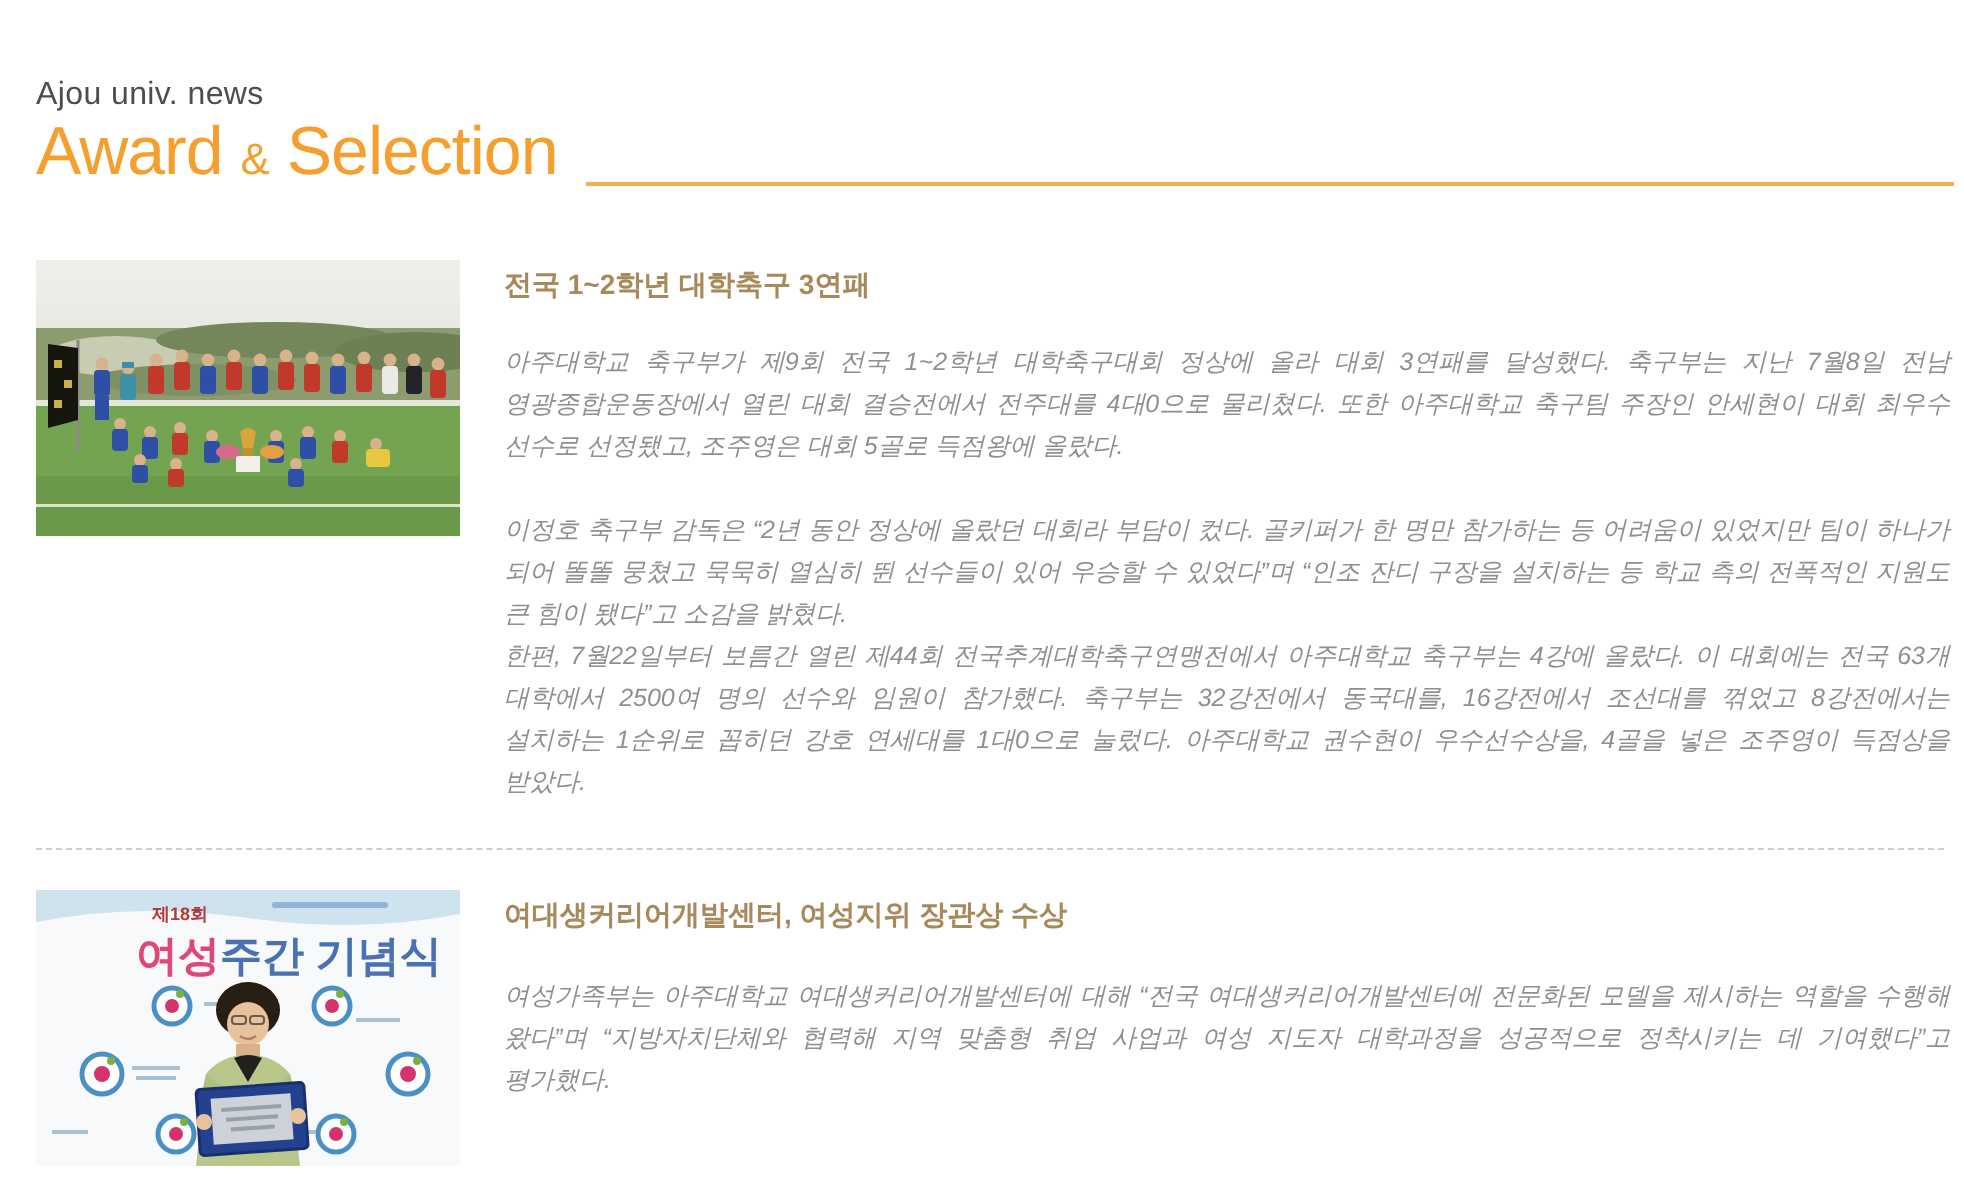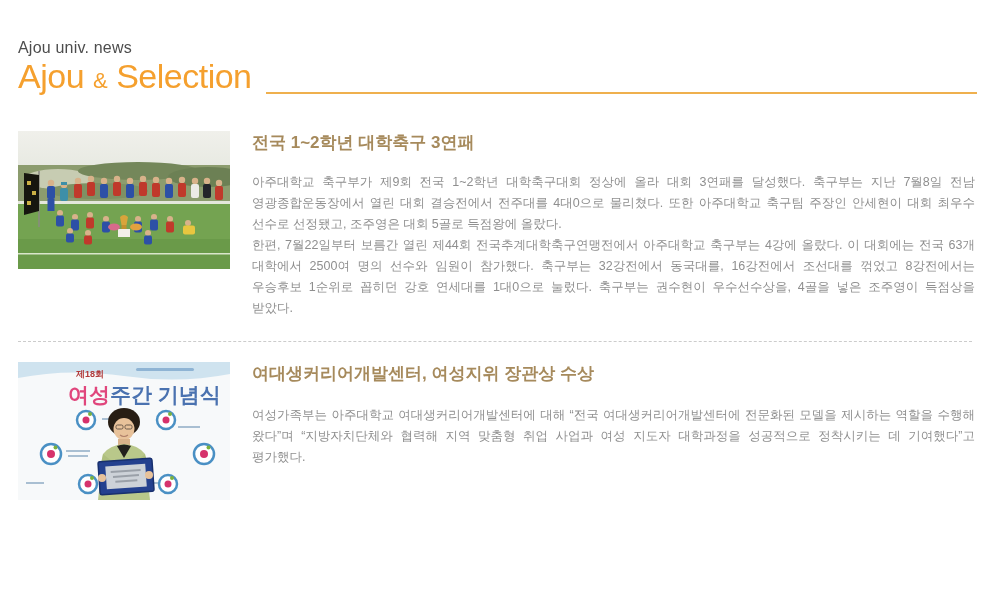--- a/index.html
+++ b/index.html
@@ -31,43 +31,43 @@
   }
   .article{display:flex;align-items:flex-start;padding-right:7px;}
   .article-1{margin-top:32px;}
   .article-2{margin-top:20px;}
   .thumb{
     width:212px;height:138px;flex:none;overflow:hidden;background:#d946ef;
   }
   .thumb svg{display:block;}
   .content{flex:1;margin-left:22px;min-width:0;}
   .article-title{
-    margin:2px 0 0 0;font-size:17px;line-height:20px;font-weight:bold;
+    margin:2px 0 0 0;font-size:14px;line-height:20px;font-weight:bold;
     color:var(--heading-brown);
   }
   .content p{
     margin:0;font-size:12.5px;line-height:21px;color:var(--body-gray);
-    text-align:justify;word-break:keep-all;
+    text-align:justify;word-break:keep-all;font-style:italic;
   }
   .content p.first{margin-top:19px;}
   .content p.gap{margin-top:21px;}
   .content p.nogap{margin-top:0;}
   .divider{
     border-top:1px dashed var(--divider);
     margin:22px 10px 0 0;height:0;
   }
 </style>
 </head>
 <body>
 
 <div class="page">
 
   <div class="eyebrow">Ajou univ. news</div>
   <div class="title-row">
-    <h1 class="page-title"><span>Ajou</span> <span class="amp">&amp;</span> <span>Selection</span></h1>
+    <h1 class="page-title"><span>Award</span> <span class="amp">&amp;</span> <span>Selection</span></h1>
     <div class="title-rule"></div>
   </div>
 
   <div class="article article-1">
     <div class="thumb">
       <svg width="212" height="138" viewBox="0 0 212 138" xmlns="http://www.w3.org/2000/svg">
         <defs>
           <linearGradient id="sky" x1="0" y1="0" x2="0" y2="1">
             <stop offset="0" stop-color="#F0F0EB"></stop>
               <stop offset="1" stop-color="#DFE3D8"></stop>
@@ -207,21 +207,22 @@
           <rect x="103.5" y="94" width="5" height="4" fill="#C2912F"></rect>
           <rect x="100" y="98" width="12" height="8" fill="#F2EFE8"></rect>
           <ellipse cx="96" cy="96" rx="6" ry="3.5" fill="#D76A8B"></ellipse>
           <ellipse cx="118" cy="96" rx="6" ry="3.5" fill="#E2A13F"></ellipse>
         </g>
       </svg>
     </div>
     <div class="content">
       <h2 class="article-title">전국 1~2학년 대학축구 3연패</h2>
       <p class="first">아주대학교 축구부가 제9회 전국 1~2학년 대학축구대회 정상에 올라 대회 3연패를 달성했다. 축구부는 지난 7월8일 전남 영광종합운동장에서 열린 대회 결승전에서 전주대를 4대0으로 물리쳤다. 또한 아주대학교 축구팀 주장인 안세현이 대회 최우수 선수로 선정됐고, 조주영은 대회 5골로 득점왕에 올랐다.</p>
-      <p class="nogap">한편, 7월22일부터 보름간 열린 제44회 전국추계대학축구연맹전에서 아주대학교 축구부는 4강에 올랐다. 이 대회에는 전국 63개 대학에서 2500여 명의 선수와 임원이 참가했다. 축구부는 32강전에서 동국대를, 16강전에서 조선대를 꺾었고 8강전에서는 우승후보 1순위로 꼽히던 강호 연세대를 1대0으로 눌렀다. 축구부는 권수현이 우수선수상을, 4골을 넣은 조주영이 득점상을 받았다.</p>
+      <p class="gap">이정호 축구부 감독은 “2년 동안 정상에 올랐던 대회라 부담이 컸다. 골키퍼가 한 명만 참가하는 등 어려움이 있었지만 팀이 하나가 되어 똘똘 뭉쳤고 묵묵히 열심히 뛴 선수들이 있어 우승할 수 있었다”며 “인조 잔디 구장을 설치하는 등 학교 측의 전폭적인 지원도 큰 힘이 됐다”고 소감을 밝혔다.</p>
+      <p class="nogap">한편, 7월22일부터 보름간 열린 제44회 전국추계대학축구연맹전에서 아주대학교 축구부는 4강에 올랐다. 이 대회에는 전국 63개 대학에서 2500여 명의 선수와 임원이 참가했다. 축구부는 32강전에서 동국대를, 16강전에서 조선대를 꺾었고 8강전에서는 설치하는 1순위로 꼽히던 강호 연세대를 1대0으로 눌렀다. 아주대학교 권수현이 우수선수상을, 4골을 넣은 조주영이 득점상을 받았다.</p>
     </div>
   </div>
 
   <div class="divider"></div>
 
   <div class="article article-2">
     <div class="thumb">
       <svg width="212" height="138" viewBox="0 0 212 138" xmlns="http://www.w3.org/2000/svg">
         <rect x="0" y="0" width="212" height="138" fill="#F7F9FA"></rect>
         <g>

